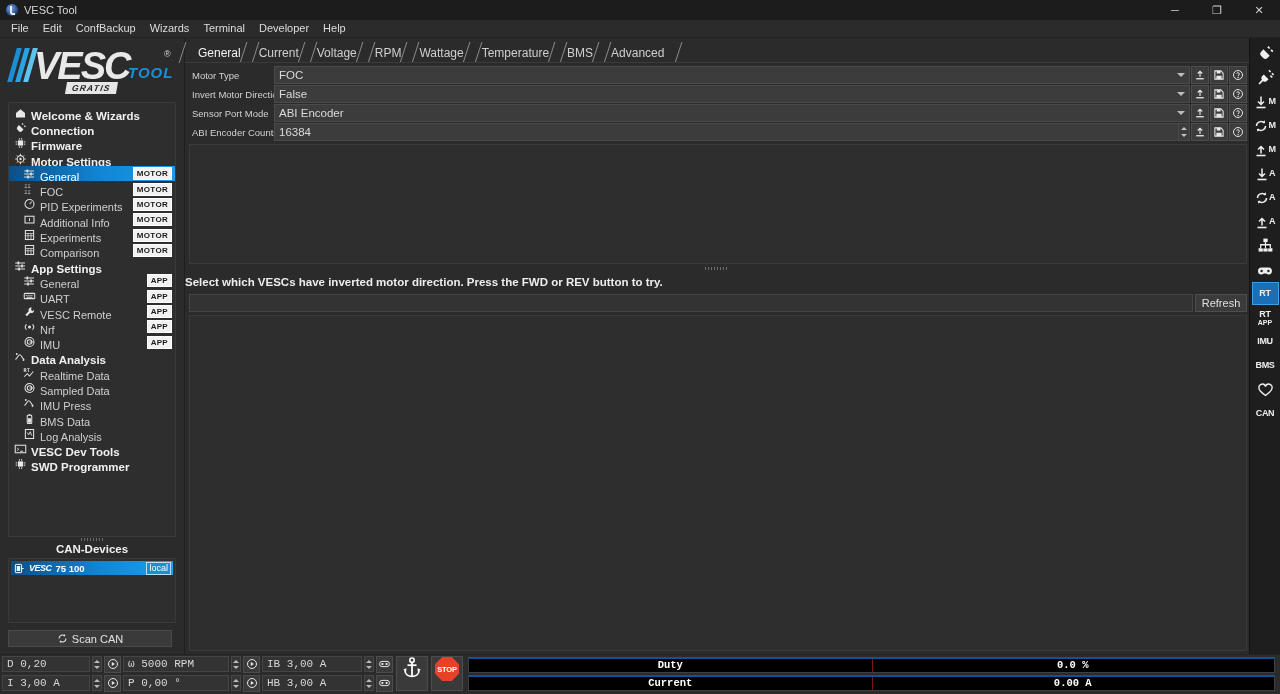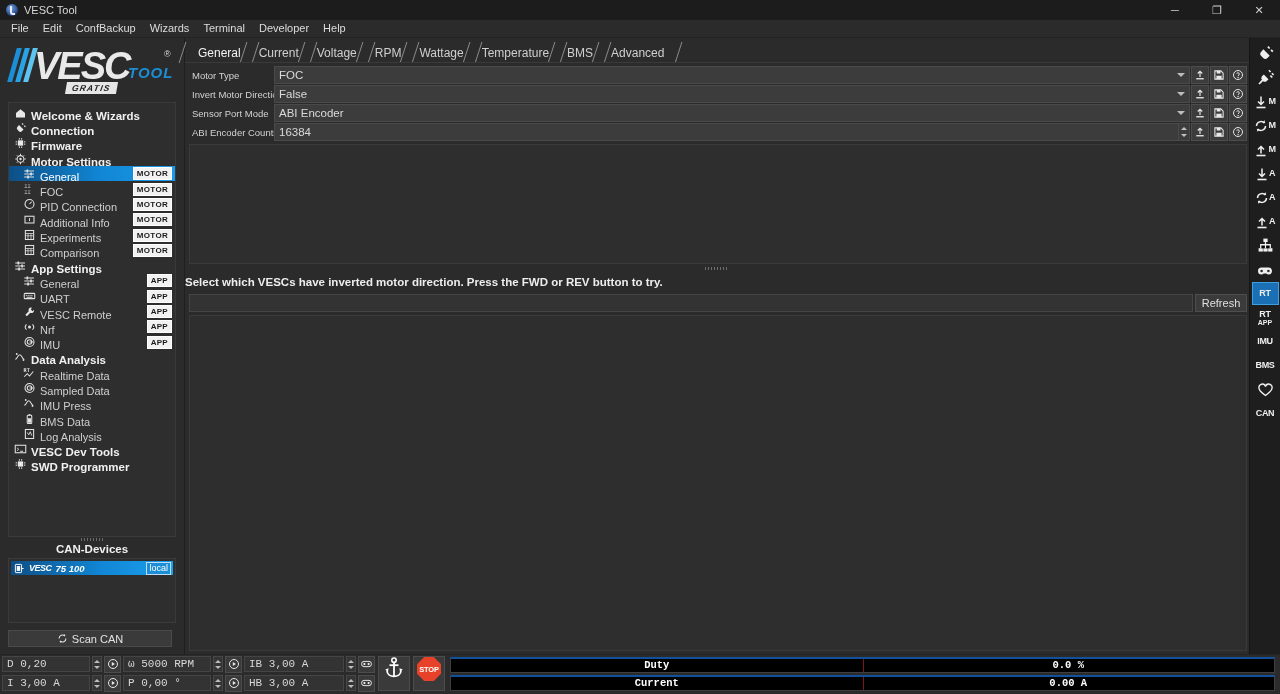--- a/index.html
+++ b/index.html
@@ -117,21 +117,21 @@
     background: linear-gradient(to right, #0d4f86 0%, #1186d4 55%, #1ba0ee 100%);
   }
   .can-ico {
     width: 13px; height: 11px; flex: 0 0 13px; margin-right: 3px;
     display:flex; align-items:center; justify-content:center; color:#fff; font-size:9px;
   }
   .can-name {
     color: #fff; font-size: 9px; font-weight: bold; font-style: italic;
     letter-spacing: -.5px; margin-right: 4px;
   }
-  .can-model { color: #fff; font-size: 9.5px; font-weight: bold; flex: 1 1 auto; font-style: italic; }
+  .can-model { color: #fff; font-size: 9.5px; font-weight: bold; flex: 1 1 auto; }
   .can-local {
     color: #ffffff; font-size: 9px; border: 1px solid #bddcf5; padding: 0 2px;
     background: #1b8ed6; line-height: 11px;
   }
   .scan-btn {
     margin: 7px 12px 7px 8px; height: 17px; background: #3a3a3a; border: 1px solid #4a4a4a;
     color: #e2e2e2; font-size: 11px; display: flex; align-items: center;
     justify-content: center; gap: 4px;
   }
 
@@ -230,21 +230,21 @@
   .bottom { height: 38px; background: #2b2b2b; display: flex; align-items: center;
             padding: 0 2px 0 0; border-top: 1px solid #242424; }
   .stack { display: flex; flex-direction: column; gap: 2px; padding-left: 2px; }
   .srow { display: flex; align-items: center; gap: 2px; }
   .sfield {
     background: #333333; border: 1px solid #454545; height: 16px; color: #d8d8d8;
     font-family: "Liberation Mono", monospace; font-size: 11px; display: flex;
     align-items: center; padding-left: 4px;
   }
   .sfield.w1 { width: 88px; }
-  .sfield.w2 { width: 88px; }
+  .sfield.w2 { width: 106px; }
   .sfield.w3 { width: 100px; }
   .sspin {
     width: 10px; height: 16px; background: #353535; border: 1px solid #474747;
     display:flex; flex-direction:column; align-items:center; justify-content:space-around; padding:1px 0;
   }
   .sspin i { display:block; width:0;height:0;border-left:3px solid transparent;border-right:3px solid transparent;}
   .sspin i.up{border-bottom:3px solid #bbb;} .sspin i.dn{border-top:3px solid #bbb;}
   .sbtn {
     width: 17px; height: 17px; background: #3a3a3a; border: 1px solid #4c4c4c;
     display: flex; align-items: center; justify-content: center; color: #eaeaea; font-size: 10px;
@@ -393,21 +393,21 @@
     <span class="nav-label">FOC</span>
     <span class="badge">MOTOR</span>
             </div>
             <div class="nav-row child">
     <span class="nav-ico">
                 <svg width="13" height="12" viewBox="0 0 16 16">
                   <circle cx="8" cy="8" r="6" stroke="#e2e2e2" stroke-width="1.4" fill="none"></circle>
                   <path d="M8 8l3-3" stroke="#e2e2e2" stroke-width="1.4"></path>
                 </svg>
               </span>
-    <span class="nav-label">PID Connection</span>
+    <span class="nav-label">PID Experiments</span>
     <span class="badge">MOTOR</span>
             </div>
             <div class="nav-row child">
     <span class="nav-ico">
                 <svg width="13" height="12" viewBox="0 0 16 16">
                   <rect x="2" y="3" width="12" height="9" stroke="#e2e2e2" stroke-width="1.4" fill="none"></rect>
                   <path d="M8 5.5v4" stroke="#e2e2e2" stroke-width="1.3"></path>
                 </svg>
               </span>
     <span class="nav-label">Additional Info</span>

